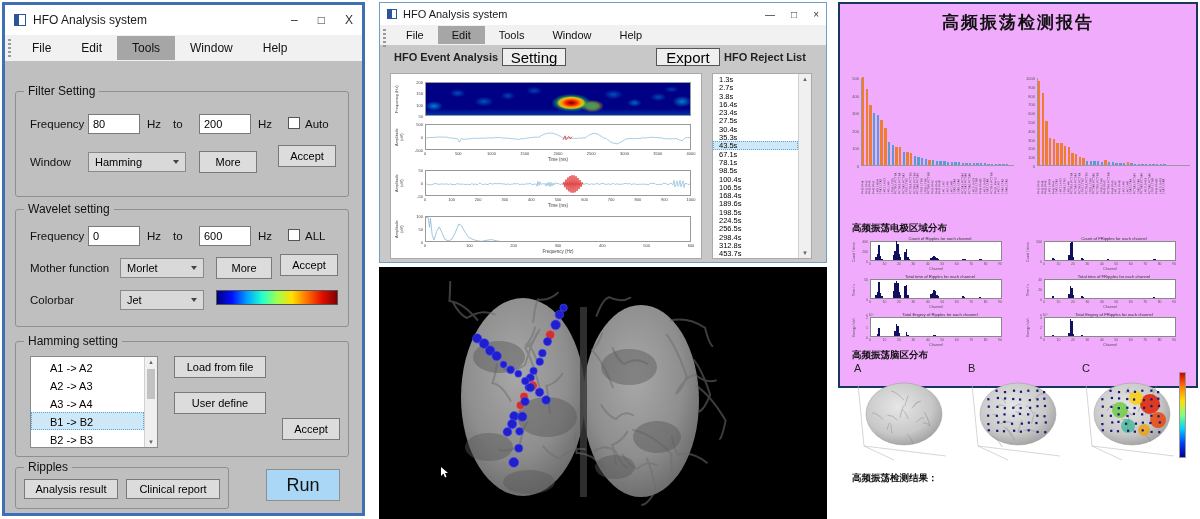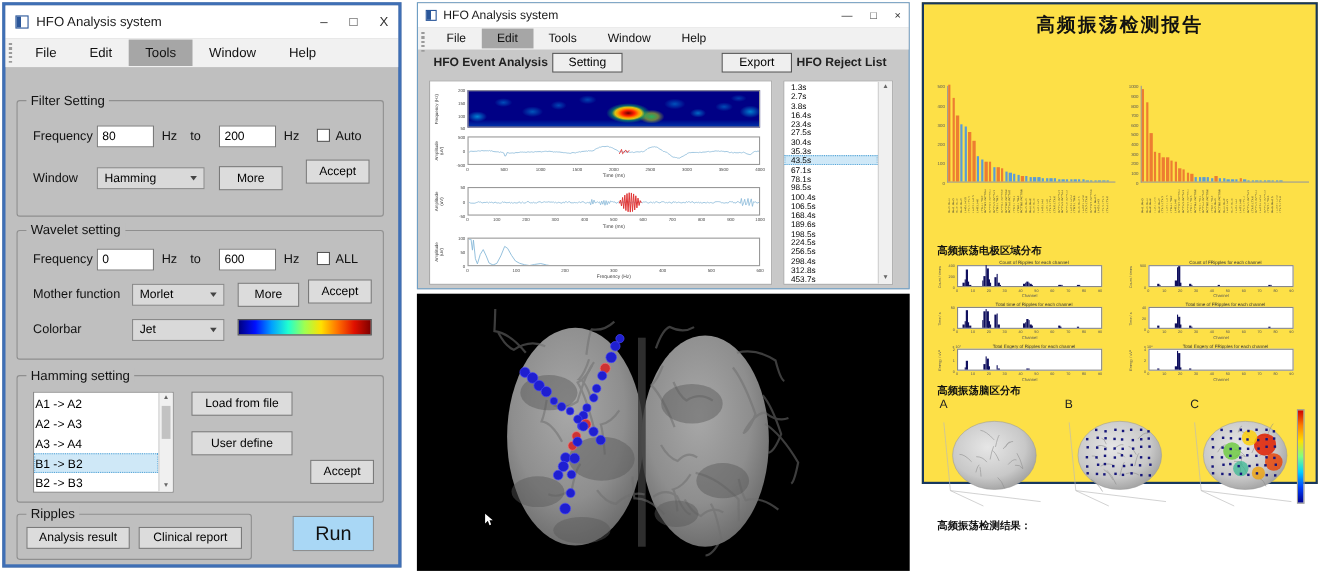--- a/index.html
+++ b/index.html
@@ -22,39 +22,39 @@
   .gtitle{position:absolute;top:-8px;left:8px;background:#bfbfbf;padding:0 4px;font-size:12px;color:#111;white-space:nowrap}
   .lbl{position:absolute;font-size:11.5px;color:#111;white-space:nowrap}
   .tinput{position:absolute;width:52px;height:20px;border:1px solid #7a7a7a;background:#fff;font-size:11px;font-family:"Liberation Sans",sans-serif;padding:2px 4px}
   .dropdown{position:absolute;height:20px;border:1px solid #8a8a8a;background:#d9d9d9;font-size:11px;display:flex;align-items:center;padding:0 6px;justify-content:space-between}
   .dd-arrow{width:0;height:0;border-left:3.5px solid transparent;border-right:3.5px solid transparent;border-top:4px solid #444;margin-left:6px}
   .btn{position:absolute;border:1px solid #7a7a7a;background:#dcdcdc;font-size:11px;display:flex;align-items:center;justify-content:center;cursor:default}
   .chk{position:absolute;width:12px;height:12px;border:1px solid #555;background:#fff}
   .jetbar{position:absolute;height:15px;border:1px solid #555;background:linear-gradient(to right,#00007f,#0010ff,#00a0ff,#20ffd0,#a0ff50,#ffe000,#ff7000,#e01000,#7f0000)}
   .listbox{position:absolute;background:#fff;border:1px solid #8a8a8a;font-size:11px;overflow:hidden}
   .listbox .items{position:absolute;left:0;top:1px;right:13px}
-  .listbox .li{height:18px;line-height:18px;padding-left:0;white-space:nowrap;border:1px dotted transparent}
+  .listbox .li{height:18px;line-height:18px;padding-left:18px;white-space:nowrap;border:1px dotted transparent}
   .listbox .li.sel{background:#cfe8f7;border:1px dotted #58a6d8}
   .sbar{position:absolute;right:0;top:0;bottom:0;width:13px;background:#f0f0f0;border-left:1px solid #d0d0d0;font-size:6px;color:#666;text-align:center}
   .sbar .up{position:absolute;top:2px;left:0;right:0}
   .sbar .dn{position:absolute;bottom:2px;left:0;right:0}
   .sbar .thumb{position:absolute;left:2px;right:2px;background:#c2c2c2}
   .run-btn{position:absolute;right:22px;top:408px;width:74px;height:32px;background:#a9d7f5;border:1px solid #8f8f8f;font-size:18px;display:flex;align-items:center;justify-content:center;color:#111}
 
   
   #mw{position:absolute;left:379px;top:2px;width:448px;height:261px;border:1px solid #6f9fc5;background:#c8c8c8}
   #mw .titlebar{height:22px;padding:0 7px;gap:6px}
   #mw .tb-title{font-size:11px}
   #mw .tb-controls{font-size:10px;gap:16px}
   #mw .app-icon{width:10px;height:10px}
   #mw .menubar{height:20px;font-size:11px}
   #mw .menu-item{padding:3px 14px}
   .mtoolbar{position:relative;height:26px;font-size:11px}
   .mtoolbar .tb-lbl{position:absolute;top:6px;font-weight:bold;color:#222}
-  .mtb-btn{position:absolute;top:3px;width:64px;height:18px;border:1px solid #555;background:#efefef;font-size:11px;display:flex;align-items:center;justify-content:center}
+  .mtb-btn{position:absolute;top:3px;width:64px;height:18px;border:1px solid #555;background:#efefef;font-size:15px;display:flex;align-items:center;justify-content:center}
   .plots-panel{position:absolute;left:10px;top:70px;width:312px;height:186px;background:#fff;border:1px solid #aaa}
   .evt-list{position:absolute;left:332px;top:70px;width:100px;height:186px;background:#fff;border:1px solid #aaa;font-size:7.5px;overflow:hidden}
   .evt-list .items{position:absolute;left:0;top:1px;right:13px}
   .evt-list .li{height:8.3px;line-height:8.3px;padding-left:5px;border:1px dotted transparent}
   .evt-list .li.sel{background:#cfe8f7;border:1px dotted #58a6d8}
   .plot{position:absolute;left:0;width:312px}
   .plot .ylab{position:absolute;left:3px;font-size:4px;color:#444;writing-mode:vertical-rl;transform:rotate(180deg);text-align:center}
   .plot .yt{position:absolute;font-size:4px;color:#444;width:20px;text-align:right}
   .plot .xt{position:absolute;font-size:4px;color:#444;width:24px;text-align:center}
   .plot .xlab{position:absolute;font-size:4.5px;color:#444;text-align:center}
@@ -71,21 +71,21 @@
     radial-gradient(ellipse 9px 5px at 79% 62%,rgba(0,190,250,.55),rgba(0,0,140,0) 80%),
     radial-gradient(ellipse 10px 5px at 88% 44%,rgba(0,150,230,.5),rgba(0,0,140,0) 80%),
     radial-gradient(ellipse 12px 7px at 97% 58%,rgba(0,210,255,.6),rgba(0,0,140,0) 80%),
     radial-gradient(ellipse 9px 4px at 93% 20%,rgba(0,130,220,.45),rgba(0,0,140,0) 80%),
     linear-gradient(to top,rgba(0,170,255,.3),rgba(0,0,0,0) 20%)}
 
   
   #bv{position:absolute;left:379px;top:267px;width:448px;height:252px;background:#000}
 
   
-  #rp{position:absolute;left:838px;top:2px;width:360px;height:438px;background:#fde047;border:2px solid #17375e;font-size:10px;color:#111}
+  #rp{position:absolute;left:838px;top:2px;width:360px;height:386px;background:#f0abfc;border:2px solid #17375e;font-size:10px;color:#111}
   .rp-title{position:absolute;top:7px;left:0;right:0;text-align:center;font-size:17px;font-weight:bold;letter-spacing:2px}
   .rp-fields{position:absolute;top:36px;left:14px;right:8px;display:flex;font-size:9px}
   .rp-fields span{white-space:nowrap}
   .rp-sec{position:absolute;left:12px;font-size:9.5px;font-weight:bold;white-space:nowrap}
   .rank-chart{position:absolute;top:68px;width:172px;height:140px}
   .rk-yt{position:absolute;font-size:4px;color:#555;width:13px;text-align:right}
   .rk-bars{position:absolute;display:flex;align-items:flex-end;gap:1.3px;border-left:1px solid #999;border-bottom:1px solid #999}
   .rk-bars i{display:block;flex:0 0 2.4px}
   .rk-labels{position:absolute;display:flex;gap:1.3px}
   .rk-labels span{flex:0 0 2.4px;writing-mode:vertical-rl;transform:rotate(180deg);font-size:3.2px;color:#333;height:26px;overflow:hidden}

